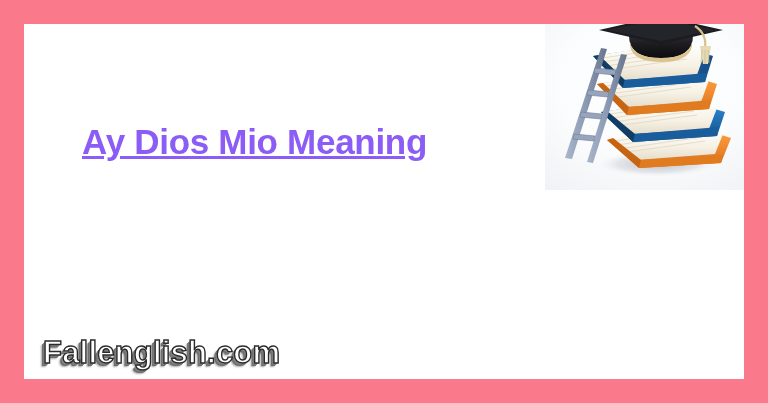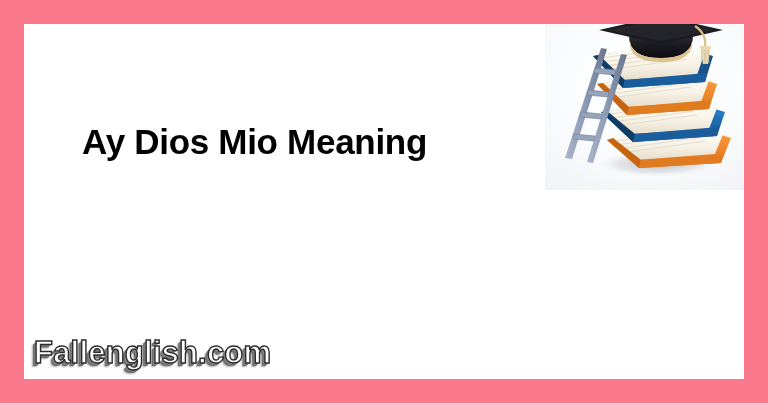--- a/index.html
+++ b/index.html
@@ -34,41 +34,42 @@
   }
 
   
   #title {
     position: absolute;
     left: 58px;
     top: 100px;
     font-size: 35px;
     font-weight: 700;
     letter-spacing: -0.3px;
-    color: #000000;
+    color: #8b5cf6;
     line-height: 1.05;
     white-space: nowrap;
+    text-decoration: underline;
   }
 
   #subtitle {
     position: absolute;
     left: 58px;
     top: 180px;
     width: 330px;
     font-size: 15.5px;
     font-weight: 700;
     line-height: 26px;
     color: #1b1b1b;
     letter-spacing: -0.1px;
   }
 
   
   #watermark {
     position: absolute;
-    left: 10px;
+    left: 19px;
     top: 311px;
     font-size: 31px;
     font-weight: 700;
     letter-spacing: 0.2px;
     color: #ffffff;
     -webkit-text-stroke: 1.4px #2b2b2b;
     text-shadow:
       -1px 1px 0 #8d8d8d,
       -2px 2px 0 #7a7a7a,
       -3px 3px 0 #6d6d6d,

